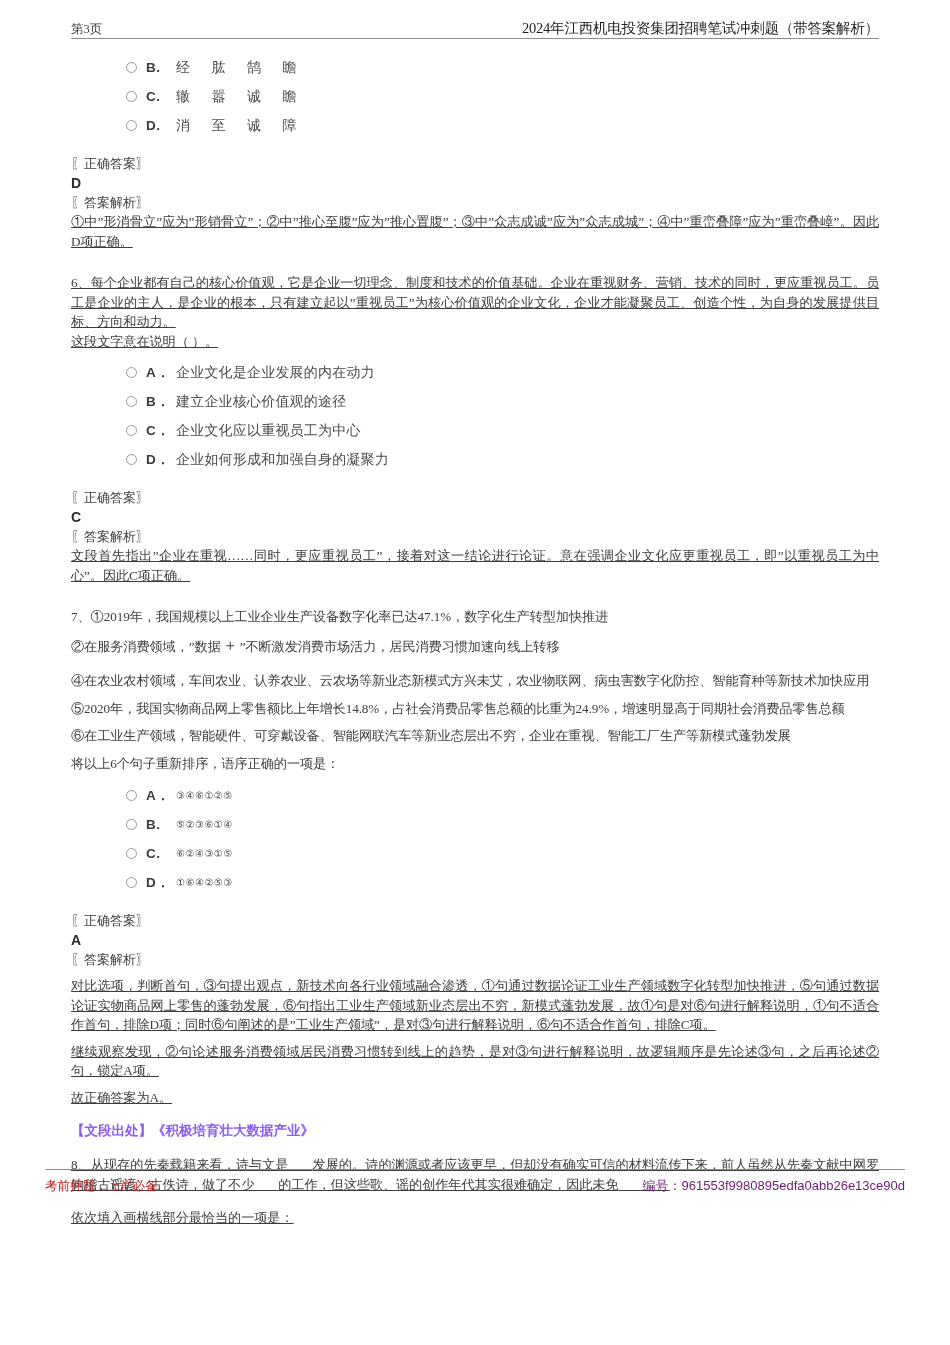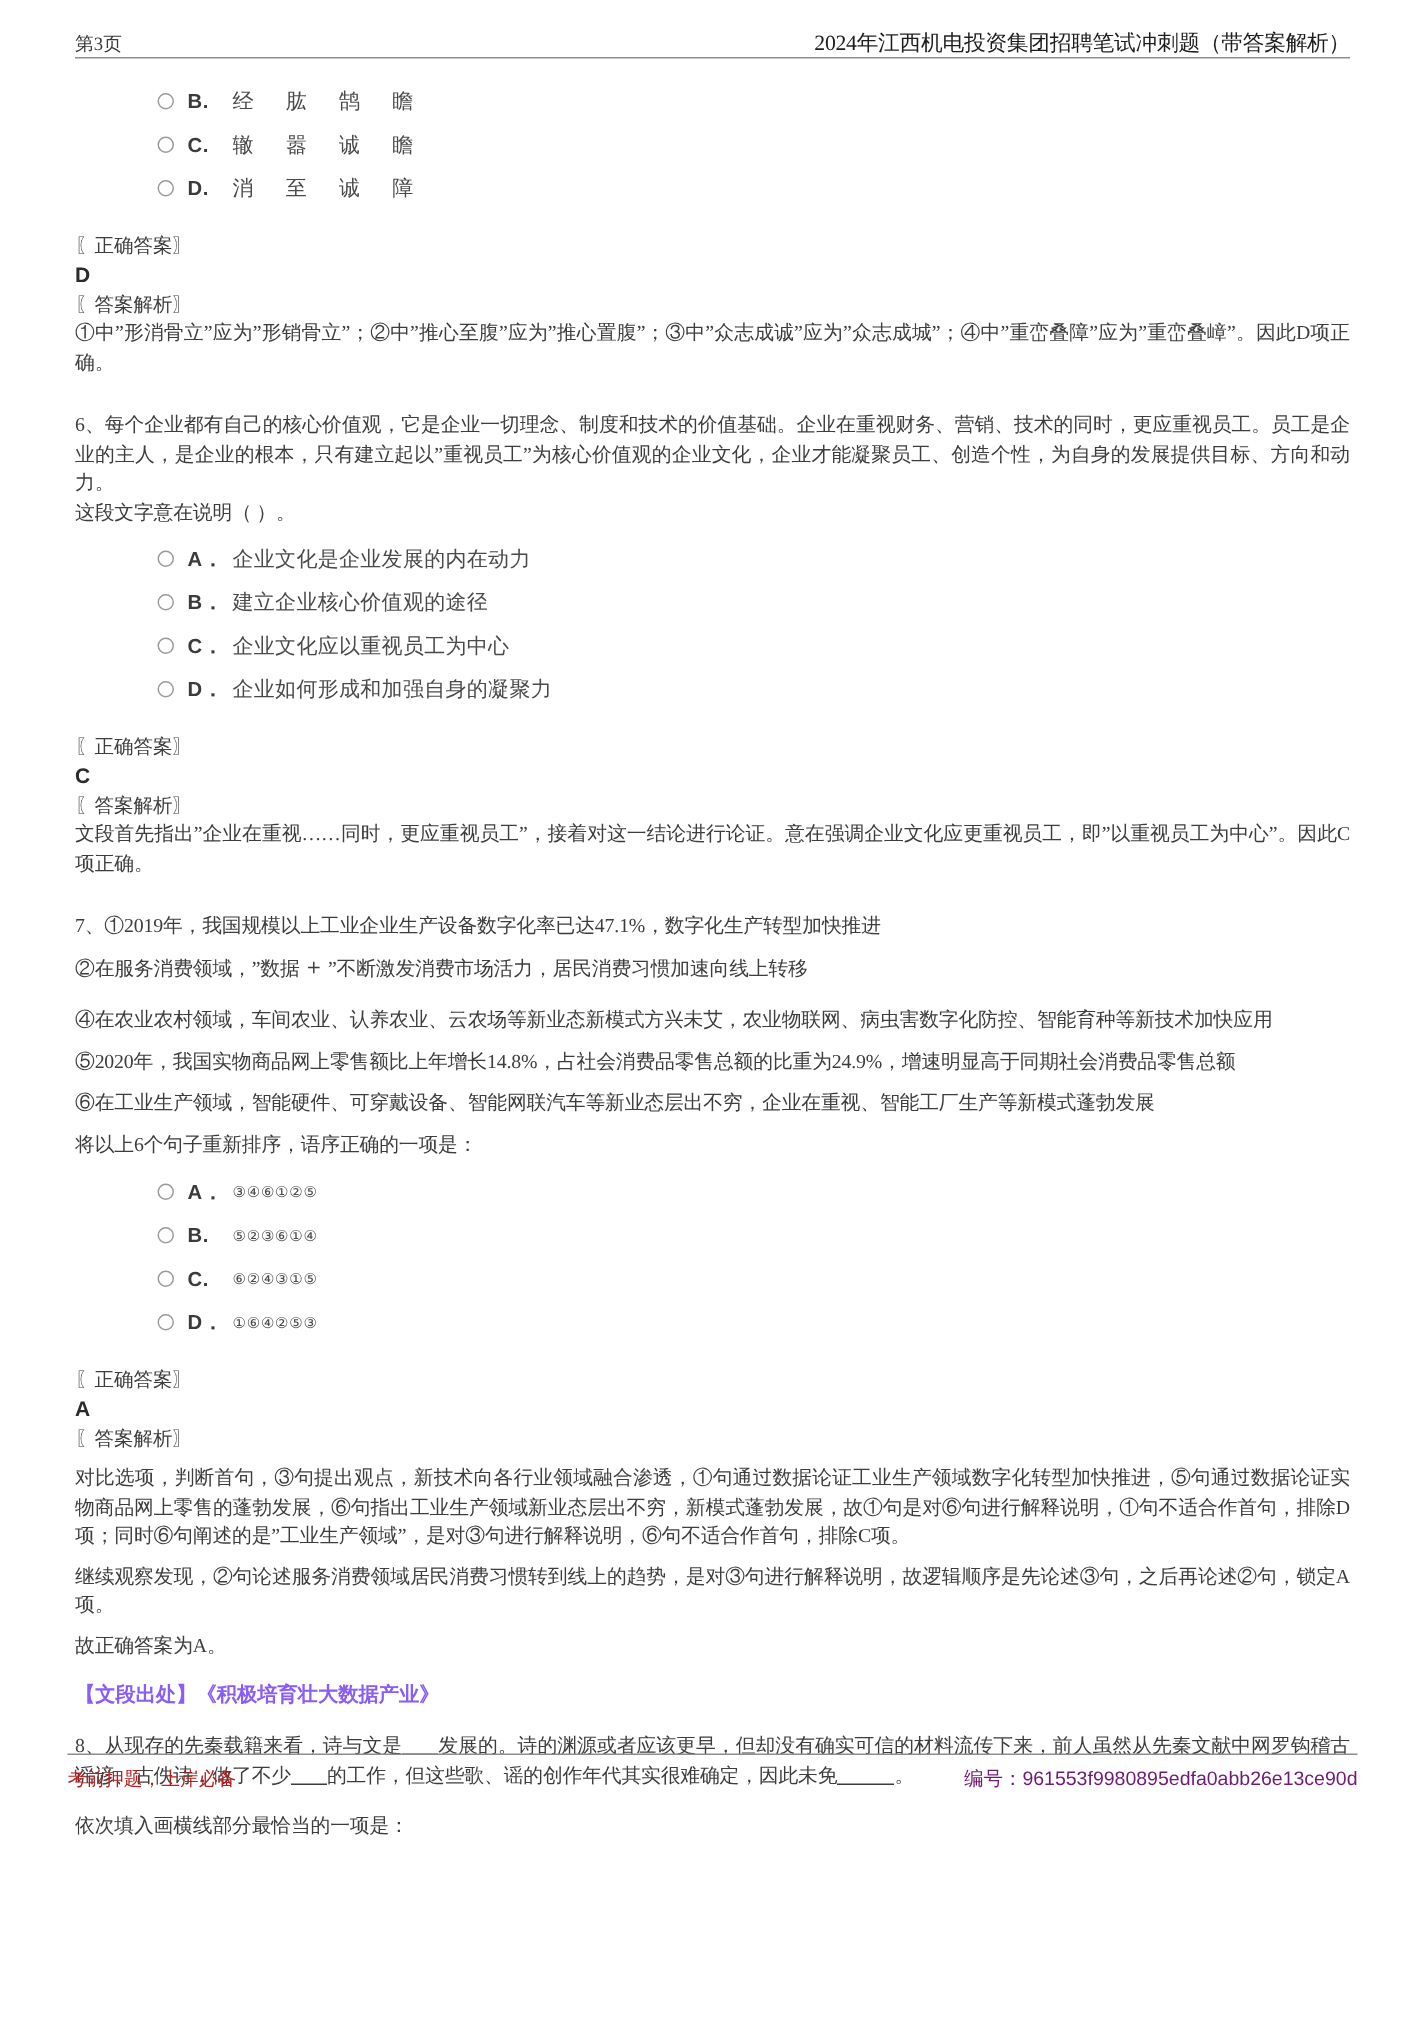--- a/index.html
+++ b/index.html
@@ -14,21 +14,21 @@
     font-family: "Liberation Serif", "DejaVu Serif", serif;
     color: #2b2b2b;
     position: relative;
     overflow: hidden;
   }
   .page {
     width: 950px;
     height: 1211px;
     position: relative;
     box-sizing: border-box;
-    padding: 0 50px;
+    padding: 0 71px;
   }
 
   
   .running-head {
     display: flex;
     align-items: flex-end;
     justify-content: space-between;
     height: 30px;
     padding-top: 8px;
     border-bottom: 1px solid #8d8d8d;
@@ -54,20 +54,21 @@
   p.para {
     margin: 0;
     font-size: 13.2px;
     line-height: 20.5px;
     color: #3d3d3d;
     text-align: justify;
     letter-spacing: -0.1px;
   }
   p.para.dense {
     line-height: 19.5px;
+    text-decoration: underline;
   }
   .gap-s { height: 7px; }
   .gap-m { height: 14px; }
   .gap-l { height: 22px; }
 
   
   .options {
     margin: 0;
     padding: 0 0 0 55px;
   }

